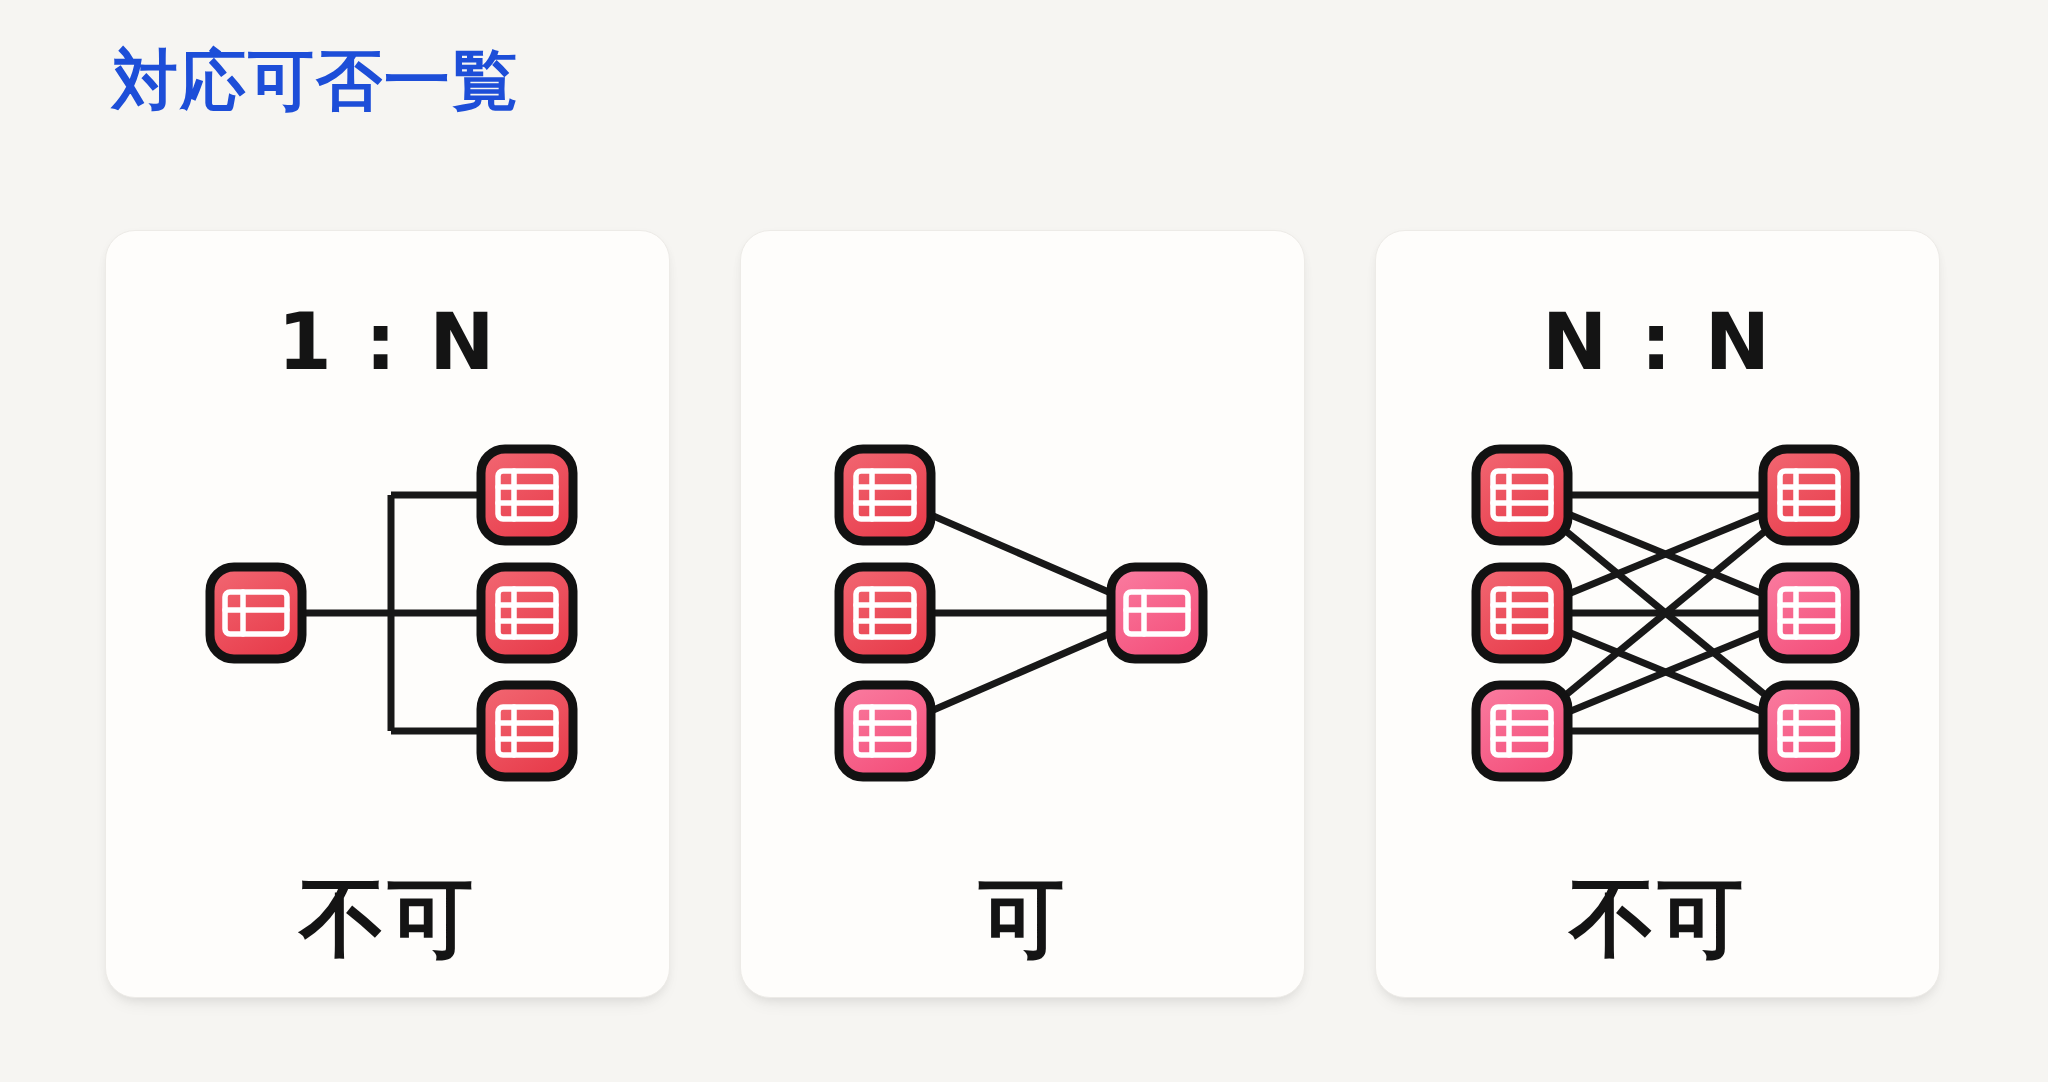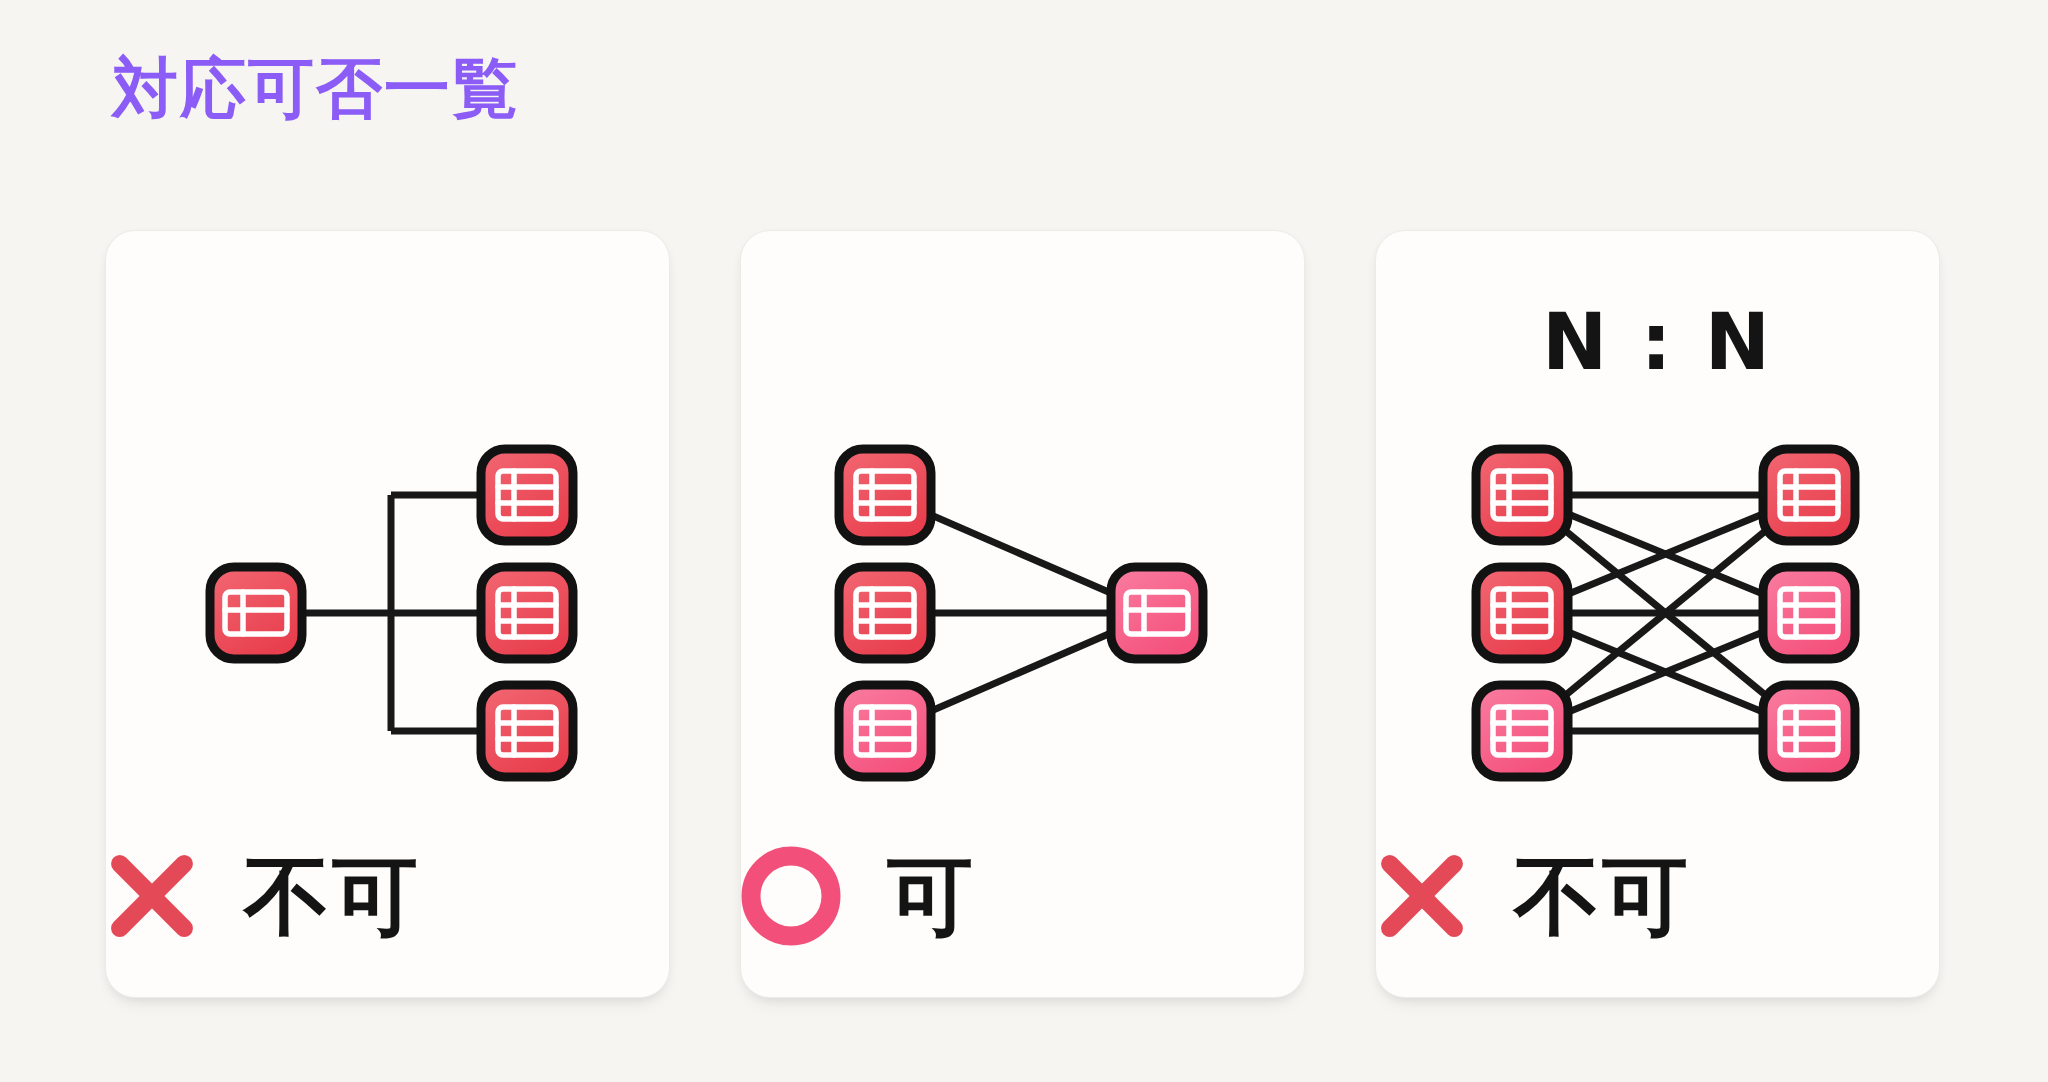--- a/index.html
+++ b/index.html
@@ -5,25 +5,25 @@
   * { margin: 0; padding: 0; box-sizing: border-box; }
   html, body {
     width: 2048px; height: 1082px;
     overflow: hidden;
     font-family: "DejaVu Sans", "Liberation Sans", sans-serif;
   }
   body { background: #f6f5f2; position: relative; }
 
   .page-title {
     position: absolute;
-    left: 112px; top: 44px;
+    left: 112px; top: 36px;
     font-size: 66px;
     font-weight: 900;
     letter-spacing: 2px;
-    color: #8b5cf6;
+    color: #1d4ed8;
   }
 
   .cards-row {
     position: absolute;
     left: 105px; top: 230px;
     display: flex;
     gap: 70px;
   }
 
   .card {
@@ -52,22 +52,23 @@
     width: 565px; height: 412px;
     display: block;
   }
 
   .status {
     position: absolute;
     top: 600px; left: 0; right: 0;
     height: 130px;
     display: flex;
     align-items: center;
-    justify-content: flex-start;
+    justify-content: flex-end;
     gap: 46px;
+    flex-direction: column;
   }
 
   .verdict-icon { display: block; }
   .verdict-icon.cross  { width: 92px;  height: 92px; }
   .verdict-icon.circle { width: 100px; height: 100px; }
 
   .verdict-label {
     font-size: 86px;
     font-weight: 800;
     line-height: 1;
@@ -78,20 +79,21 @@
 </head>
 <body style="background: rgb(246, 245, 242);">
 
 <main>
 
   <h1 class="page-title">対応可否一覧</h1>
 
   <section class="cards-row">
 
     <article class="card">
+      <h2 class="card-title">1 : N</h2>
       <svg class="diagram" viewBox="0 0 565 412" xmlns="http://www.w3.org/2000/svg">
           <defs>
             <linearGradient id="grad-red-0" x1="0" y1="0" x2="0.6" y2="1">
               <stop offset="0" stop-color="#f26873"></stop>
               <stop offset="1" stop-color="#e83e4d"></stop>
             </linearGradient>
             <linearGradient id="grad-pink-0" x1="0" y1="0" x2="0.6" y2="1">
               <stop offset="0" stop-color="#fa7da1"></stop>
               <stop offset="1" stop-color="#f4517c"></stop>
             </linearGradient>

